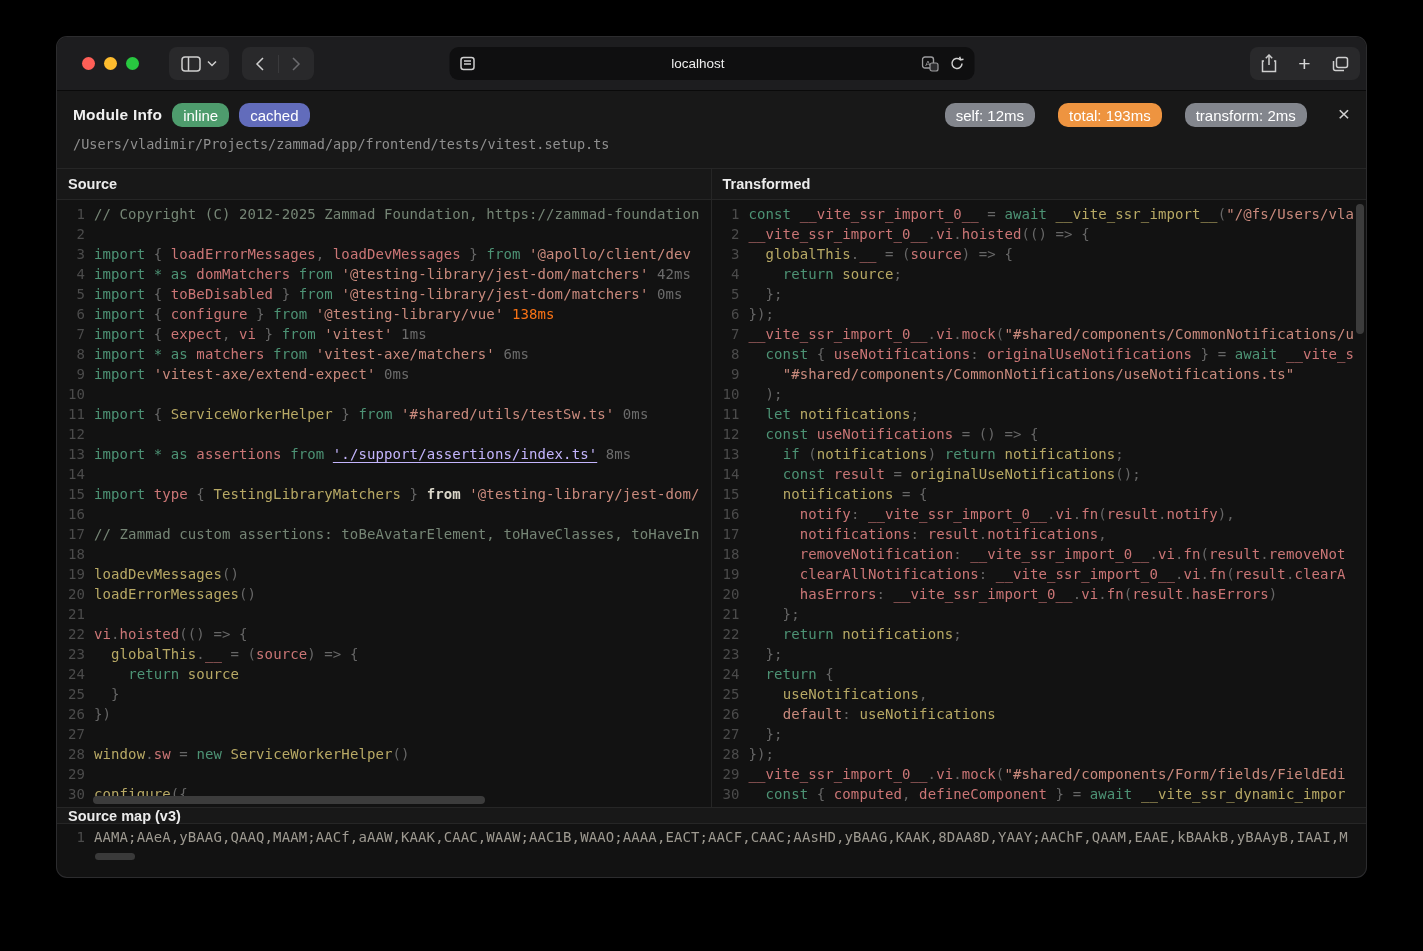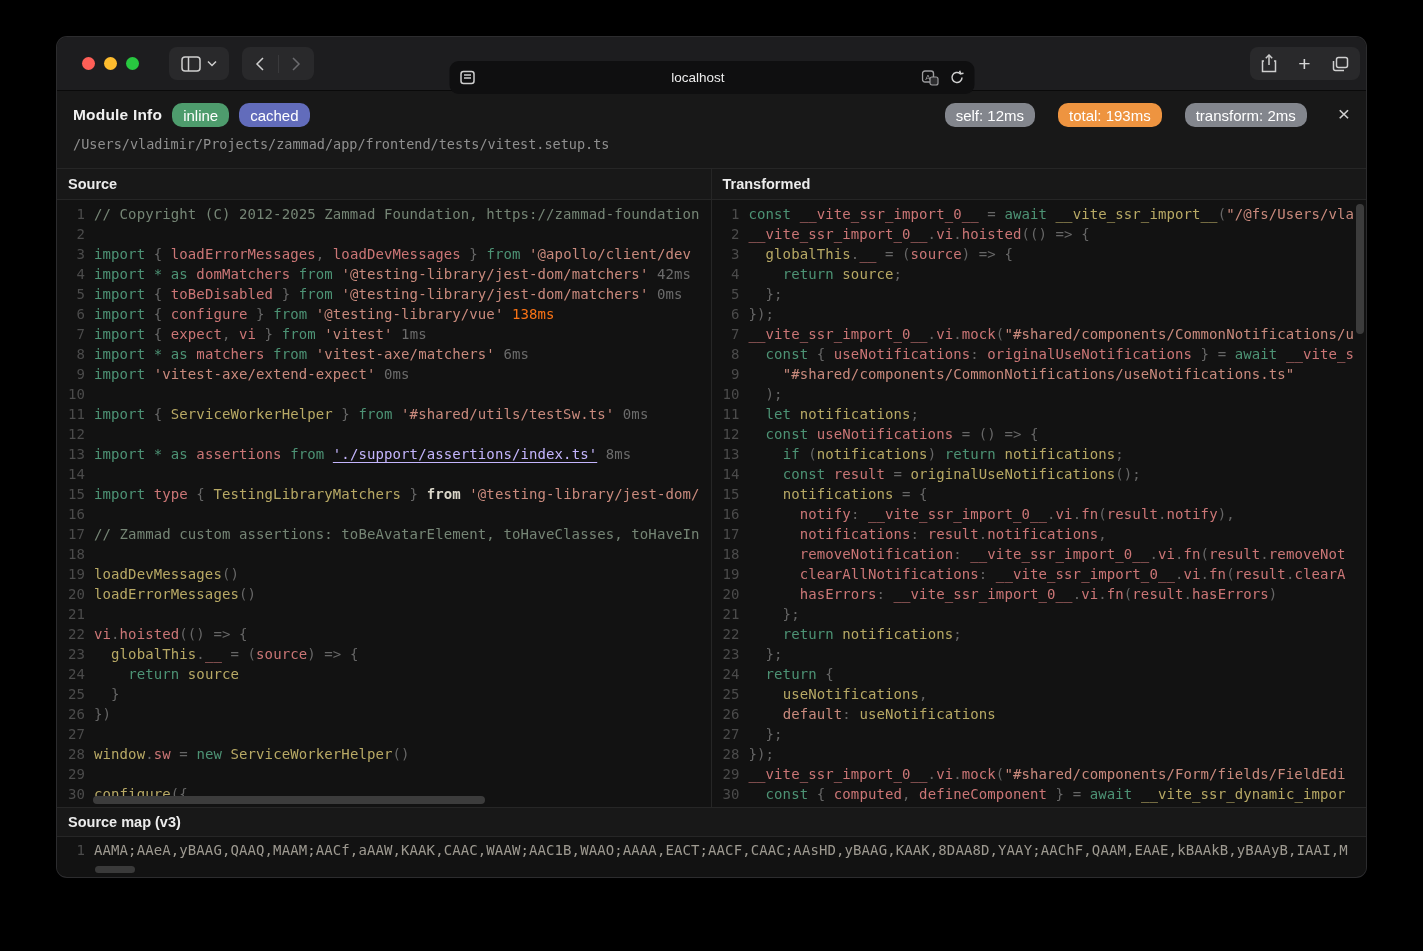--- a/index.html
+++ b/index.html
@@ -15,21 +15,21 @@
              position:relative; border-bottom:1px solid #0a0a0a; }
   .traffic { display:flex; gap:9px; margin-left:25px; }
   .light { width:13px; height:13px; border-radius:50%; }
   .light.red{background:#ff5f57;} .light.yellow{background:#febc2e;} .light.green{background:#28c840;}
   .tb-group { background:#29292b; border-radius:8px; height:33px; display:flex;
               align-items:center; justify-content:center; }
   .grp-sidebar { width:60px; margin-left:30px; gap:6px; }
   .grp-nav { width:72px; margin-left:13px; }
   .grp-nav .half { width:36px; height:33px; display:flex; align-items:center; justify-content:center; }
   .grp-nav .sep { width:1px; height:18px; background:#3a3a3c; }
-  .urlbar { position:absolute; left:50%; transform:translateX(-50%); top:24px;
+  .urlbar { position:absolute; left:50%; transform:translateX(-50%); top:10px;
             width:525px; height:33px; background:#0f0f10; border-radius:9px;
             display:flex; align-items:center; padding:0 10px; }
   .urlbar .label { flex:1; text-align:center; color:#ededed; font-size:13.5px; }
   .url-right { display:flex; align-items:center; gap:10px; }
   .grp-right { width:110px; margin-left:auto; margin-right:6px; gap:0; justify-content:space-around; }
   .icon-btn { display:flex; align-items:center; justify-content:center; color:#d6d6d6; }
   .plus-glyph { font-size:21px; color:#d6d6d6; line-height:1; }
   svg.ic { stroke:#cfcfcf; fill:none; stroke-width:1.5; }
   svg.ic.dim { stroke:#6b6b6e; }
 
@@ -62,21 +62,21 @@
   .tok-f{color:#b8a965;} .tok-p{color:#666666;} .tok-c{color:#758575;}
   .tok-t{color:#6b6b6b;} .tok-h{color:#f97316;}
   .tok-l{color:#c4b5fd; text-decoration:underline; text-underline-offset:3px;} .tok-b{color:#dbd7ca; font-weight:700;}
 
   .hscroll { position:absolute; left:36px; bottom:3px; width:392px; height:8px;
              background:#3c3c3c; border-radius:4px; }
   .vscroll { position:absolute; right:2px; top:4px; width:8px; height:130px;
              background:#3c3c3c; border-radius:4px; }
 
   
-  .smap-header { height:30px; background:#181818; border-top:1px solid #262626;
+  .smap-header { height:17px; background:#181818; border-top:1px solid #262626;
                  border-bottom:1px solid #262626; color:#ececec; font-size:14.5px;
                  font-weight:700; display:flex; align-items:center; padding-left:11px; }
   .smap-line { background:#121212; font-family:"DejaVu Sans Mono", monospace;
                font-size:14px; letter-spacing:.1px; line-height:27px; height:27px;
                display:flex; white-space:pre; overflow:hidden; }
   .smap-line .ln { line-height:27px; }
   .smap-content { color:#9e9a91; }
   .smap-scroll { position:relative; height:12px; background:#121212; }
   .smap-scroll .bar { position:absolute; left:38px; top:2px; width:40px; height:7px;
                       background:#3a3a3a; border-radius:4px; }

